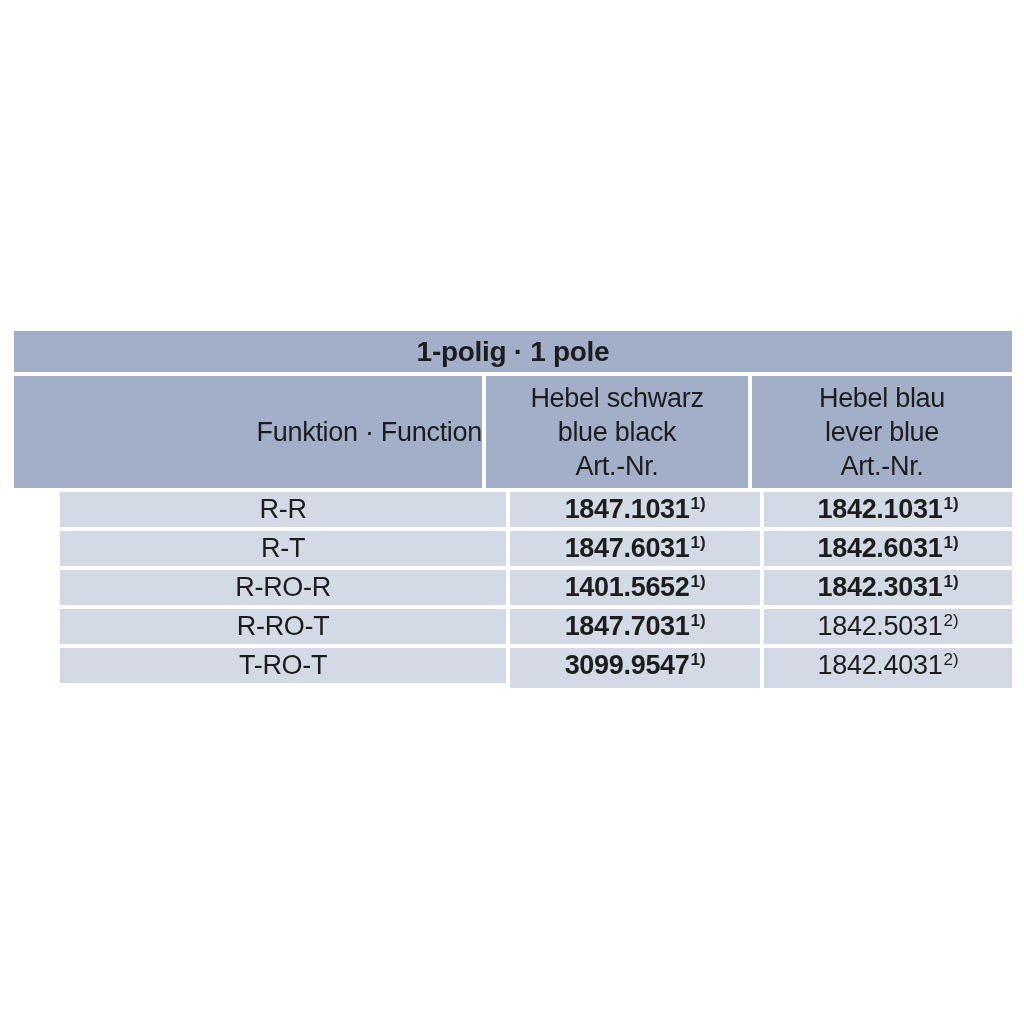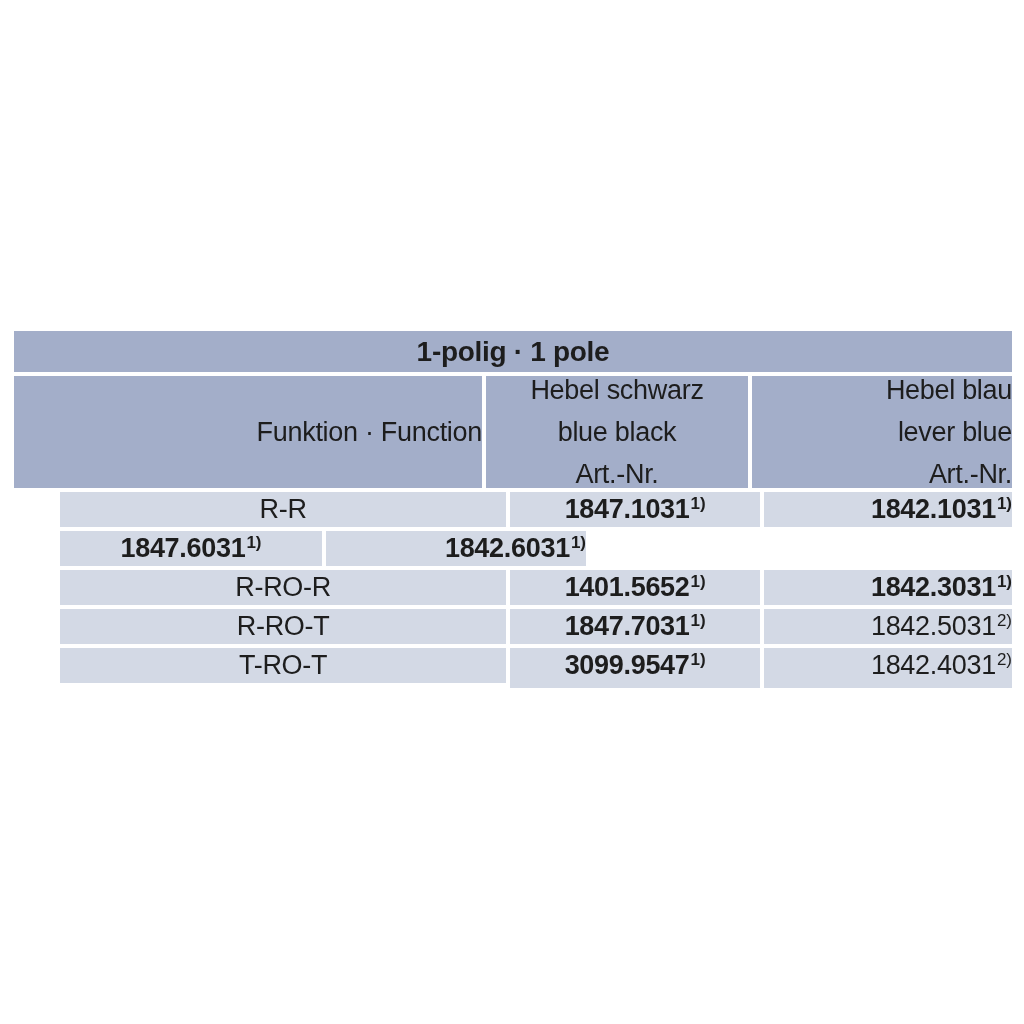--- a/index.html
+++ b/index.html
@@ -29,31 +29,30 @@
     letter-spacing: -0.3px;
   }
   .row {
     display: flex;
     gap: 4px;
     margin-top: 4px;
   }
   .cell { text-align: center; box-sizing: border-box; }
   .c1 { width: 468px; align-items: flex-end; }
   .c2 { width: 262px; }
-  .c3 { width: 260px; text-align: right; }
+  .c3 { width: 260px; }
   .hdr {
     background: var(--header-bg, #a3aec9);
     height: 112px;
     display: flex;
     flex-direction: column;
     justify-content: center;
     font-size: 27px;
     line-height: 34px;
     letter-spacing: -0.3px;
-    gap: 8px;
   }
   .data { align-items: flex-start; margin-left: 46px; }
   .data .cell {
     background: var(--row-bg, #d3d9e5);
     height: 35px;
     line-height: 35px;
     font-size: 27px;
     letter-spacing: -0.3px;
     white-space: nowrap;
   }
@@ -95,20 +94,21 @@
       </div>
     </div>
 
     <div class="row data">
       <div class="cell c1 fn">R-R</div>
       <div class="cell c2 num"><span>1847.1031</span><span class="note">1)</span></div>
       <div class="cell c3 num"><span>1842.1031</span><span class="note">1)</span></div>
     </div>
 
     <div class="row data">
+      <div class="cell c1 fn">R-T</div>
       <div class="cell c2 num"><span>1847.6031</span><span class="note">1)</span></div>
       <div class="cell c3 num"><span>1842.6031</span><span class="note">1)</span></div>
     </div>
 
     <div class="row data">
       <div class="cell c1 fn">R-RO-R</div>
       <div class="cell c2 num"><span>1401.5652</span><span class="note">1)</span></div>
       <div class="cell c3 num"><span>1842.3031</span><span class="note">1)</span></div>
     </div>
 

